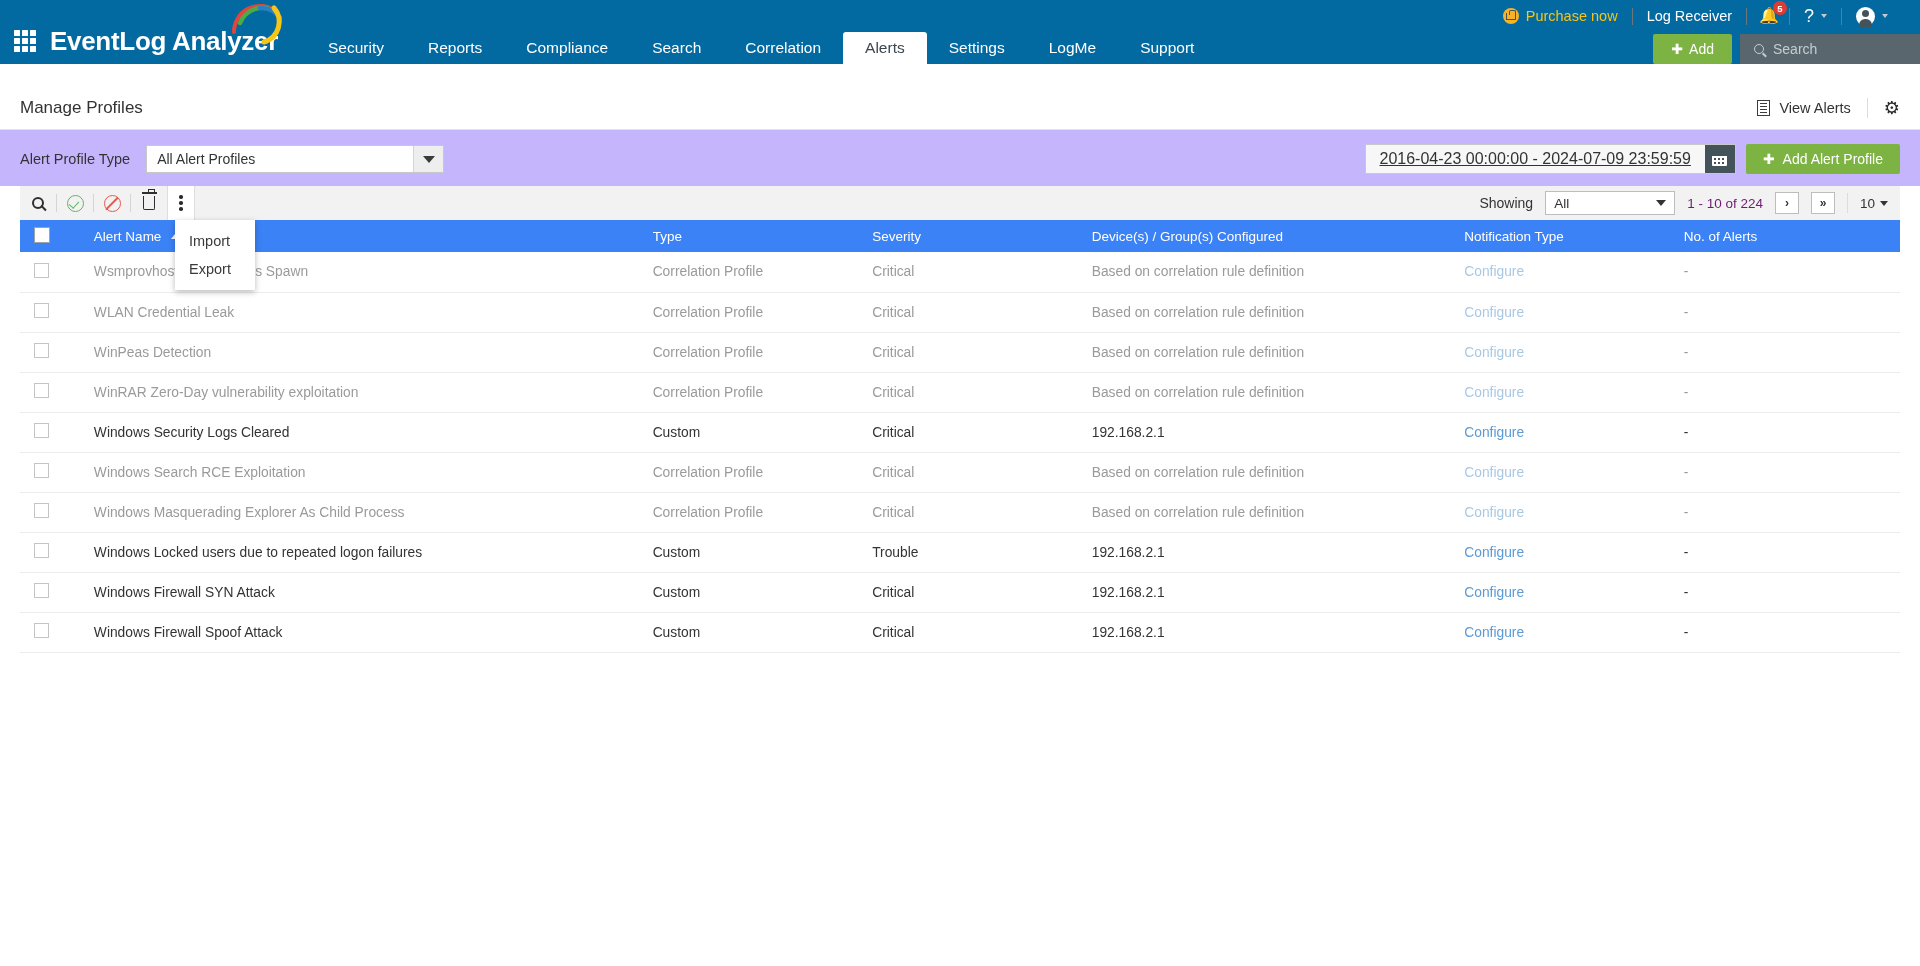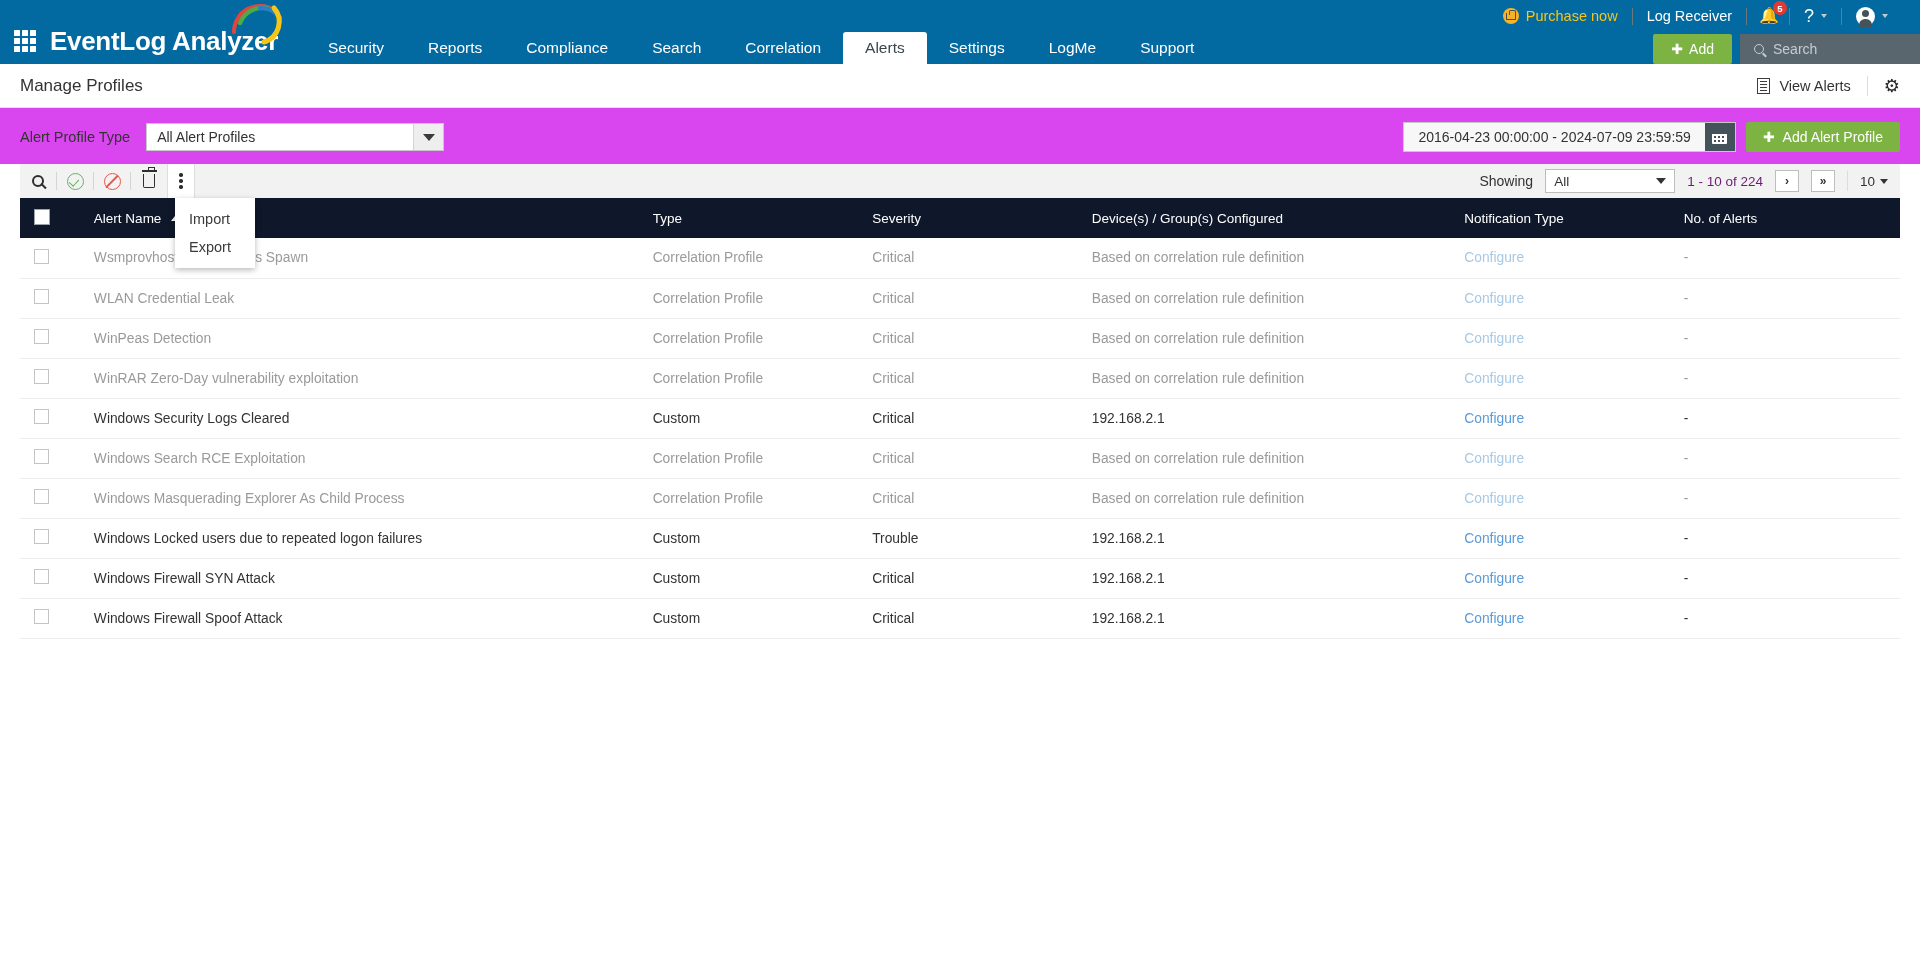--- a/index.html
+++ b/index.html
@@ -143,41 +143,42 @@
     width: 5px; height: 1.8px; background: #c5ccd1;
     transform: rotate(45deg);
   }
 
   
   .subhead {
     height: 44px; padding: 0 20px;
     display: flex; align-items: center; justify-content: space-between;
     background: #fff;
     border-bottom: 1px solid #e3e3e3;
+    margin-top: 22px;
   }
   .page-title { font-size: 17px; color: #333; }
   .subhead-right { display: flex; align-items: center; gap: 16px; font-size: 14.5px; color: #333; }
   .view-alerts { display:flex; align-items:center; gap: 9px; cursor:pointer; }
   .doc-ico {
     width: 13px; height: 16px; border: 1.6px solid #3c3c3c;
     position: relative; display: inline-block; background:#fff;
   }
   .doc-ico::before {
     content:""; position:absolute; left:2px; top:2.5px;
     width:7px; height:1.3px; background:#3c3c3c;
     box-shadow: 0 3px 0 #3c3c3c, 0 6px 0 #3c3c3c, 0 9px 0 #3c3c3c;
   }
   .vsep { width: 1px; height: 20px; background: #dcdcdc; }
   .gear { font-size: 18px; color: #2b2b2b; cursor: pointer; line-height: 1; }
 
   
   .filterrow {
     padding: 14px 20px 12px 20px;
     display: flex; align-items: center; justify-content: space-between;
-    background: #d946ef;
+    background: #c4b5fd;
   }
   .filter-left { display: flex; align-items: center; gap: 16px; }
   .filter-label { font-size: 14.5px; color: #333; }
   .sel-wrap {
     position: relative; width: 298px; height: 28px;
     border: 1px solid #c8c8c8; background: #fff;
     display: flex; align-items: center; cursor: pointer;
   }
   .sel-val { font-size: 14px; color: #333; padding-left: 10px; flex: 1; }
   .sel-btn {
@@ -191,22 +192,22 @@
     border-right: 6px solid transparent;
     border-top: 7px solid #3a3a3a;
   }
   .filter-right { display: flex; align-items: center; gap: 10px; }
   .daterange {
     display: flex; align-items: stretch;
     height: 30px; border: 1px solid #c8c8c8; background: #f7f7f7;
     cursor: pointer;
   }
   .daterange .dr-text {
-    font-size: 14px; color: #333;
-    padding: 0 14px; display: flex; align-items: center; white-space: nowrap;
+    font-size: 16px; color: #333;
+    padding: 0 14px; display: flex; align-items: center; white-space: nowrap; text-decoration: underline;
   }
   .cal-btn {
     width: 30px; background: #44525a;
     display: flex; align-items: center; justify-content: center;
   }
   .cal-ico {
     width: 15px; height: 14px; background: #fff;
     position: relative; display: inline-block; border-radius: 1px;
   }
   .cal-ico::before {
@@ -328,21 +329,21 @@
   }
   .menu-item {
     padding: 6px 14px;
     font-size: 14.5px; color: #3a3a3a;
     cursor: pointer; white-space: nowrap;
   }
 
   
   .table-wrap { margin: 0 20px; }
   table { width: 100%; border-collapse: collapse; table-layout: fixed; }
-  thead tr { background: #0f172a; height: 40px; }
+  thead tr { background: #3b82f6; height: 32px; }
   thead th {
     color: #ffffff; font-size: 13.5px; font-weight: normal;
     text-align: left; padding: 0 10px; white-space: nowrap;
   }
   thead th.c-check { width: 48px; padding-left: 14px; }
   thead th.c-name { width: 420px; }
   thead th.c-type { width: 165px; }
   thead th.c-sev  { width: 165px; }
   thead th.c-dev  { width: 280px; }
   thead th.c-not  { width: 165px; }

